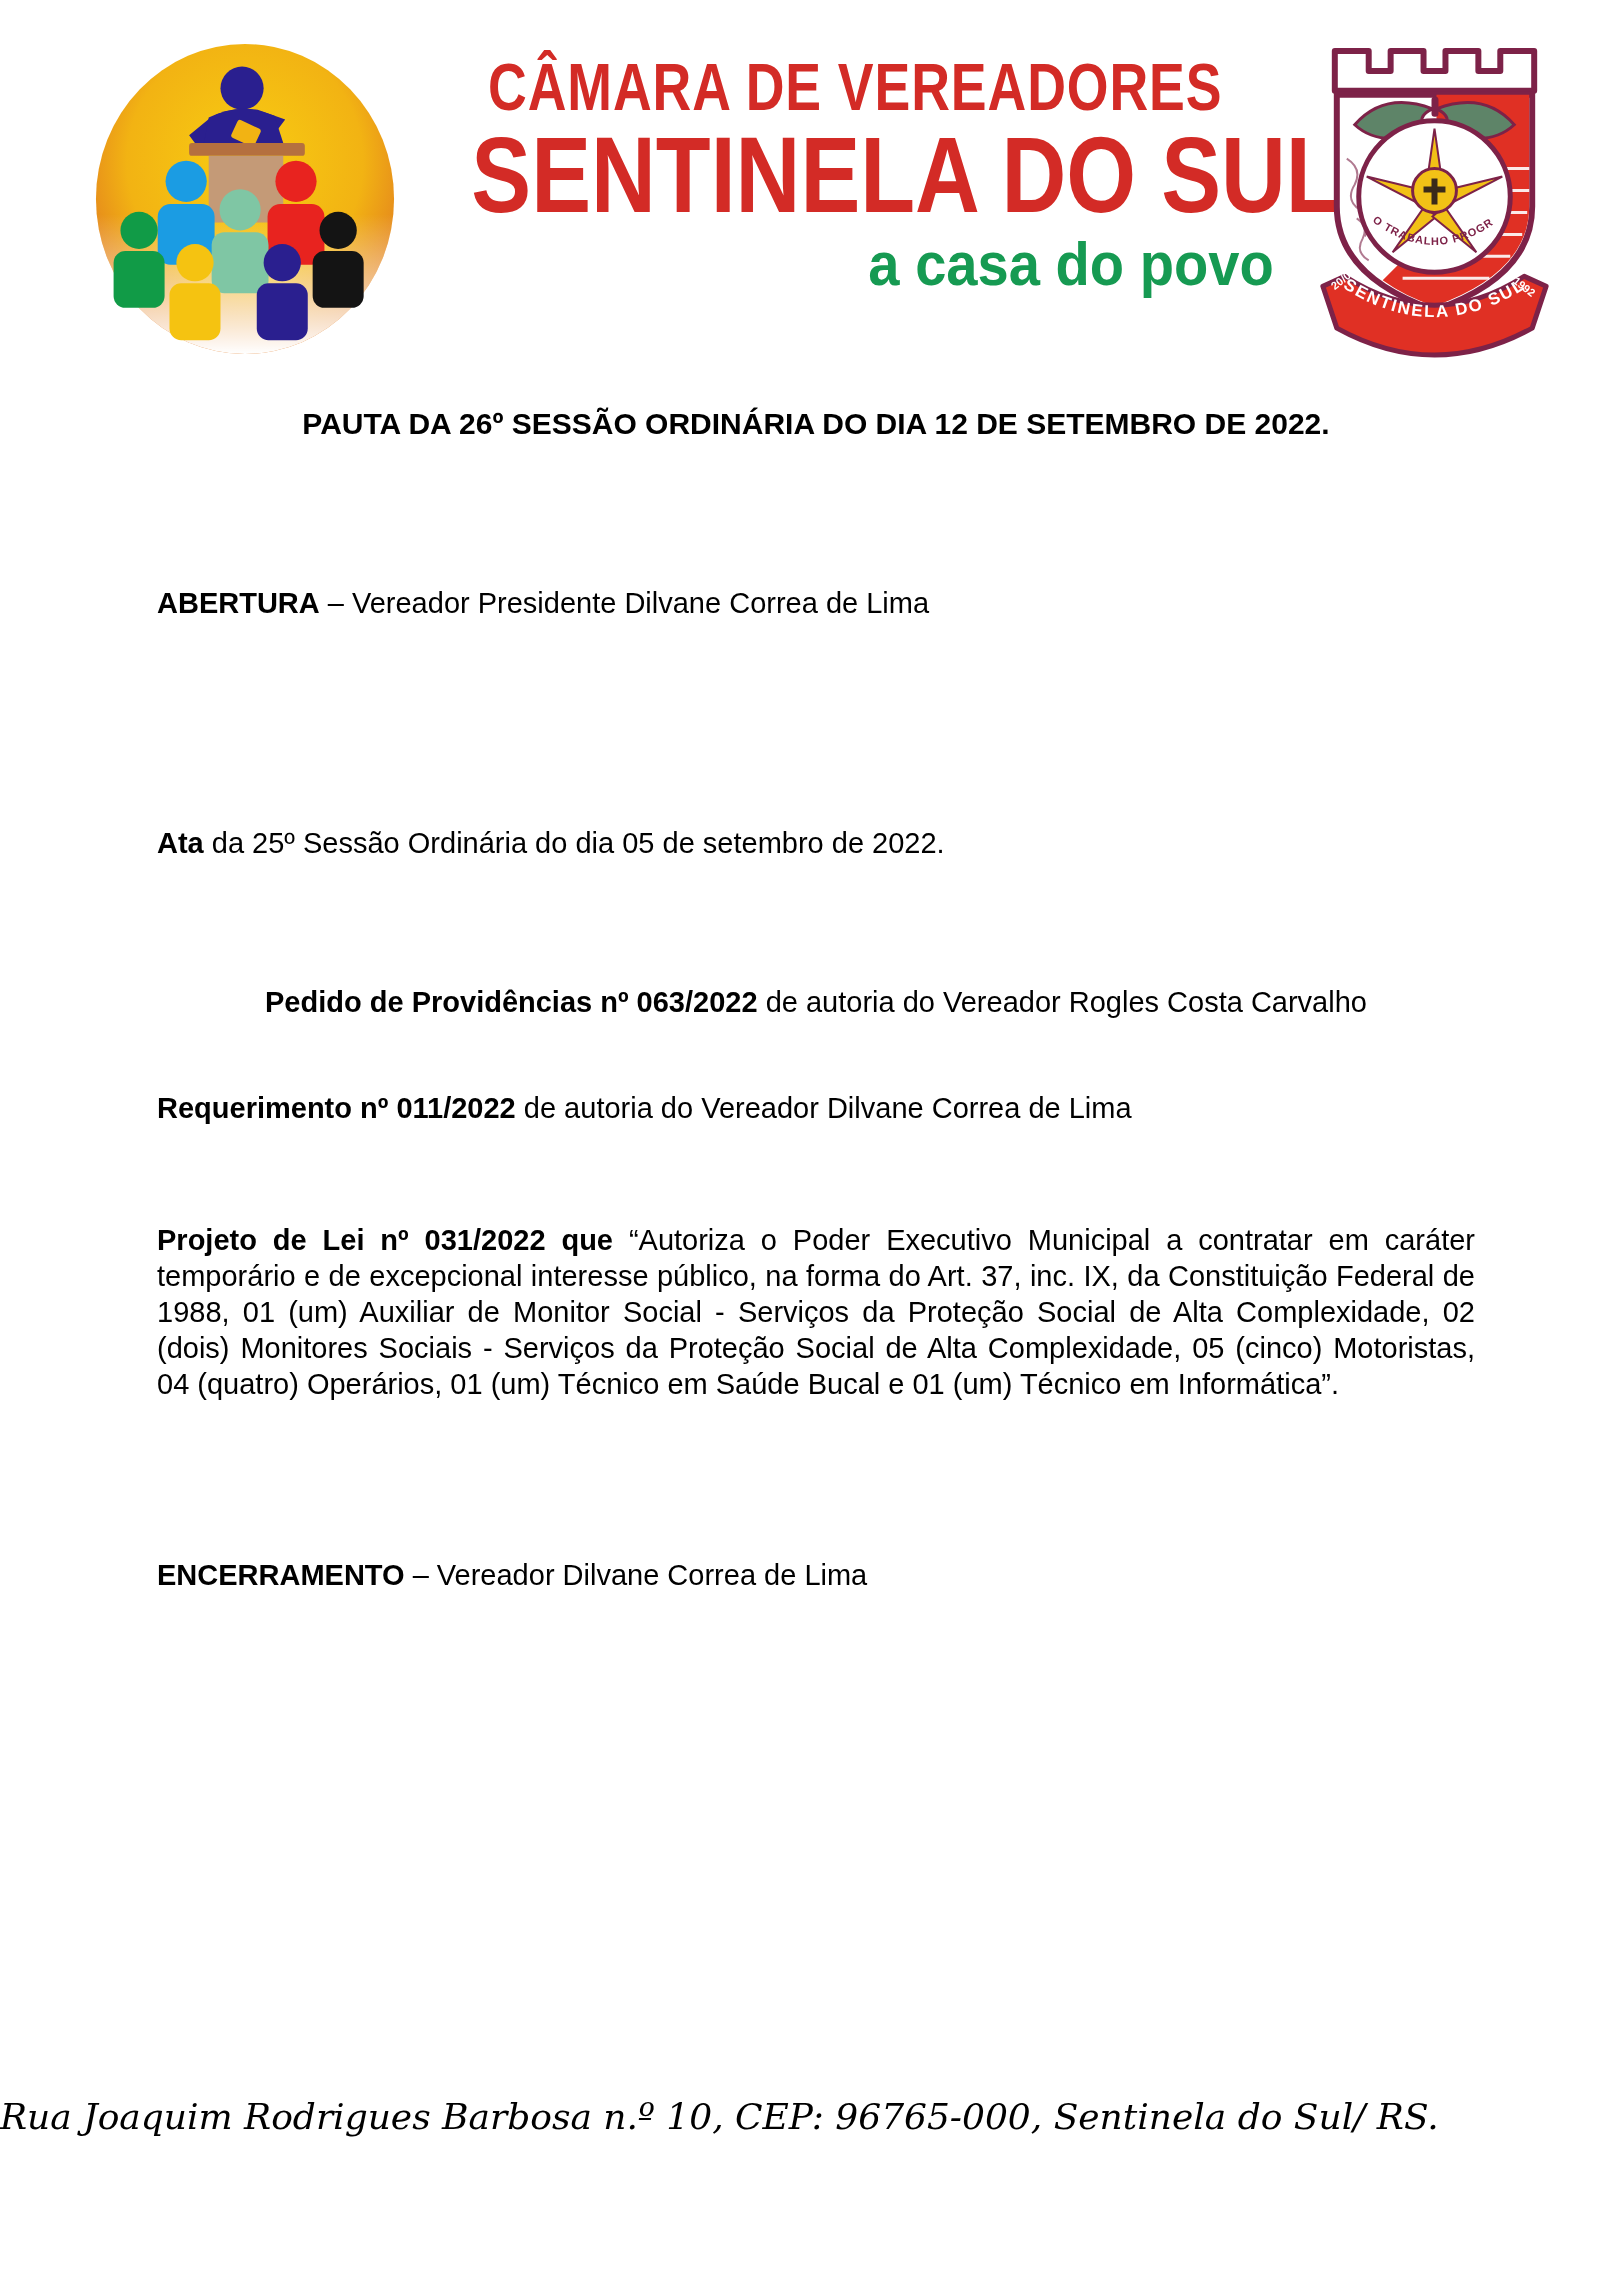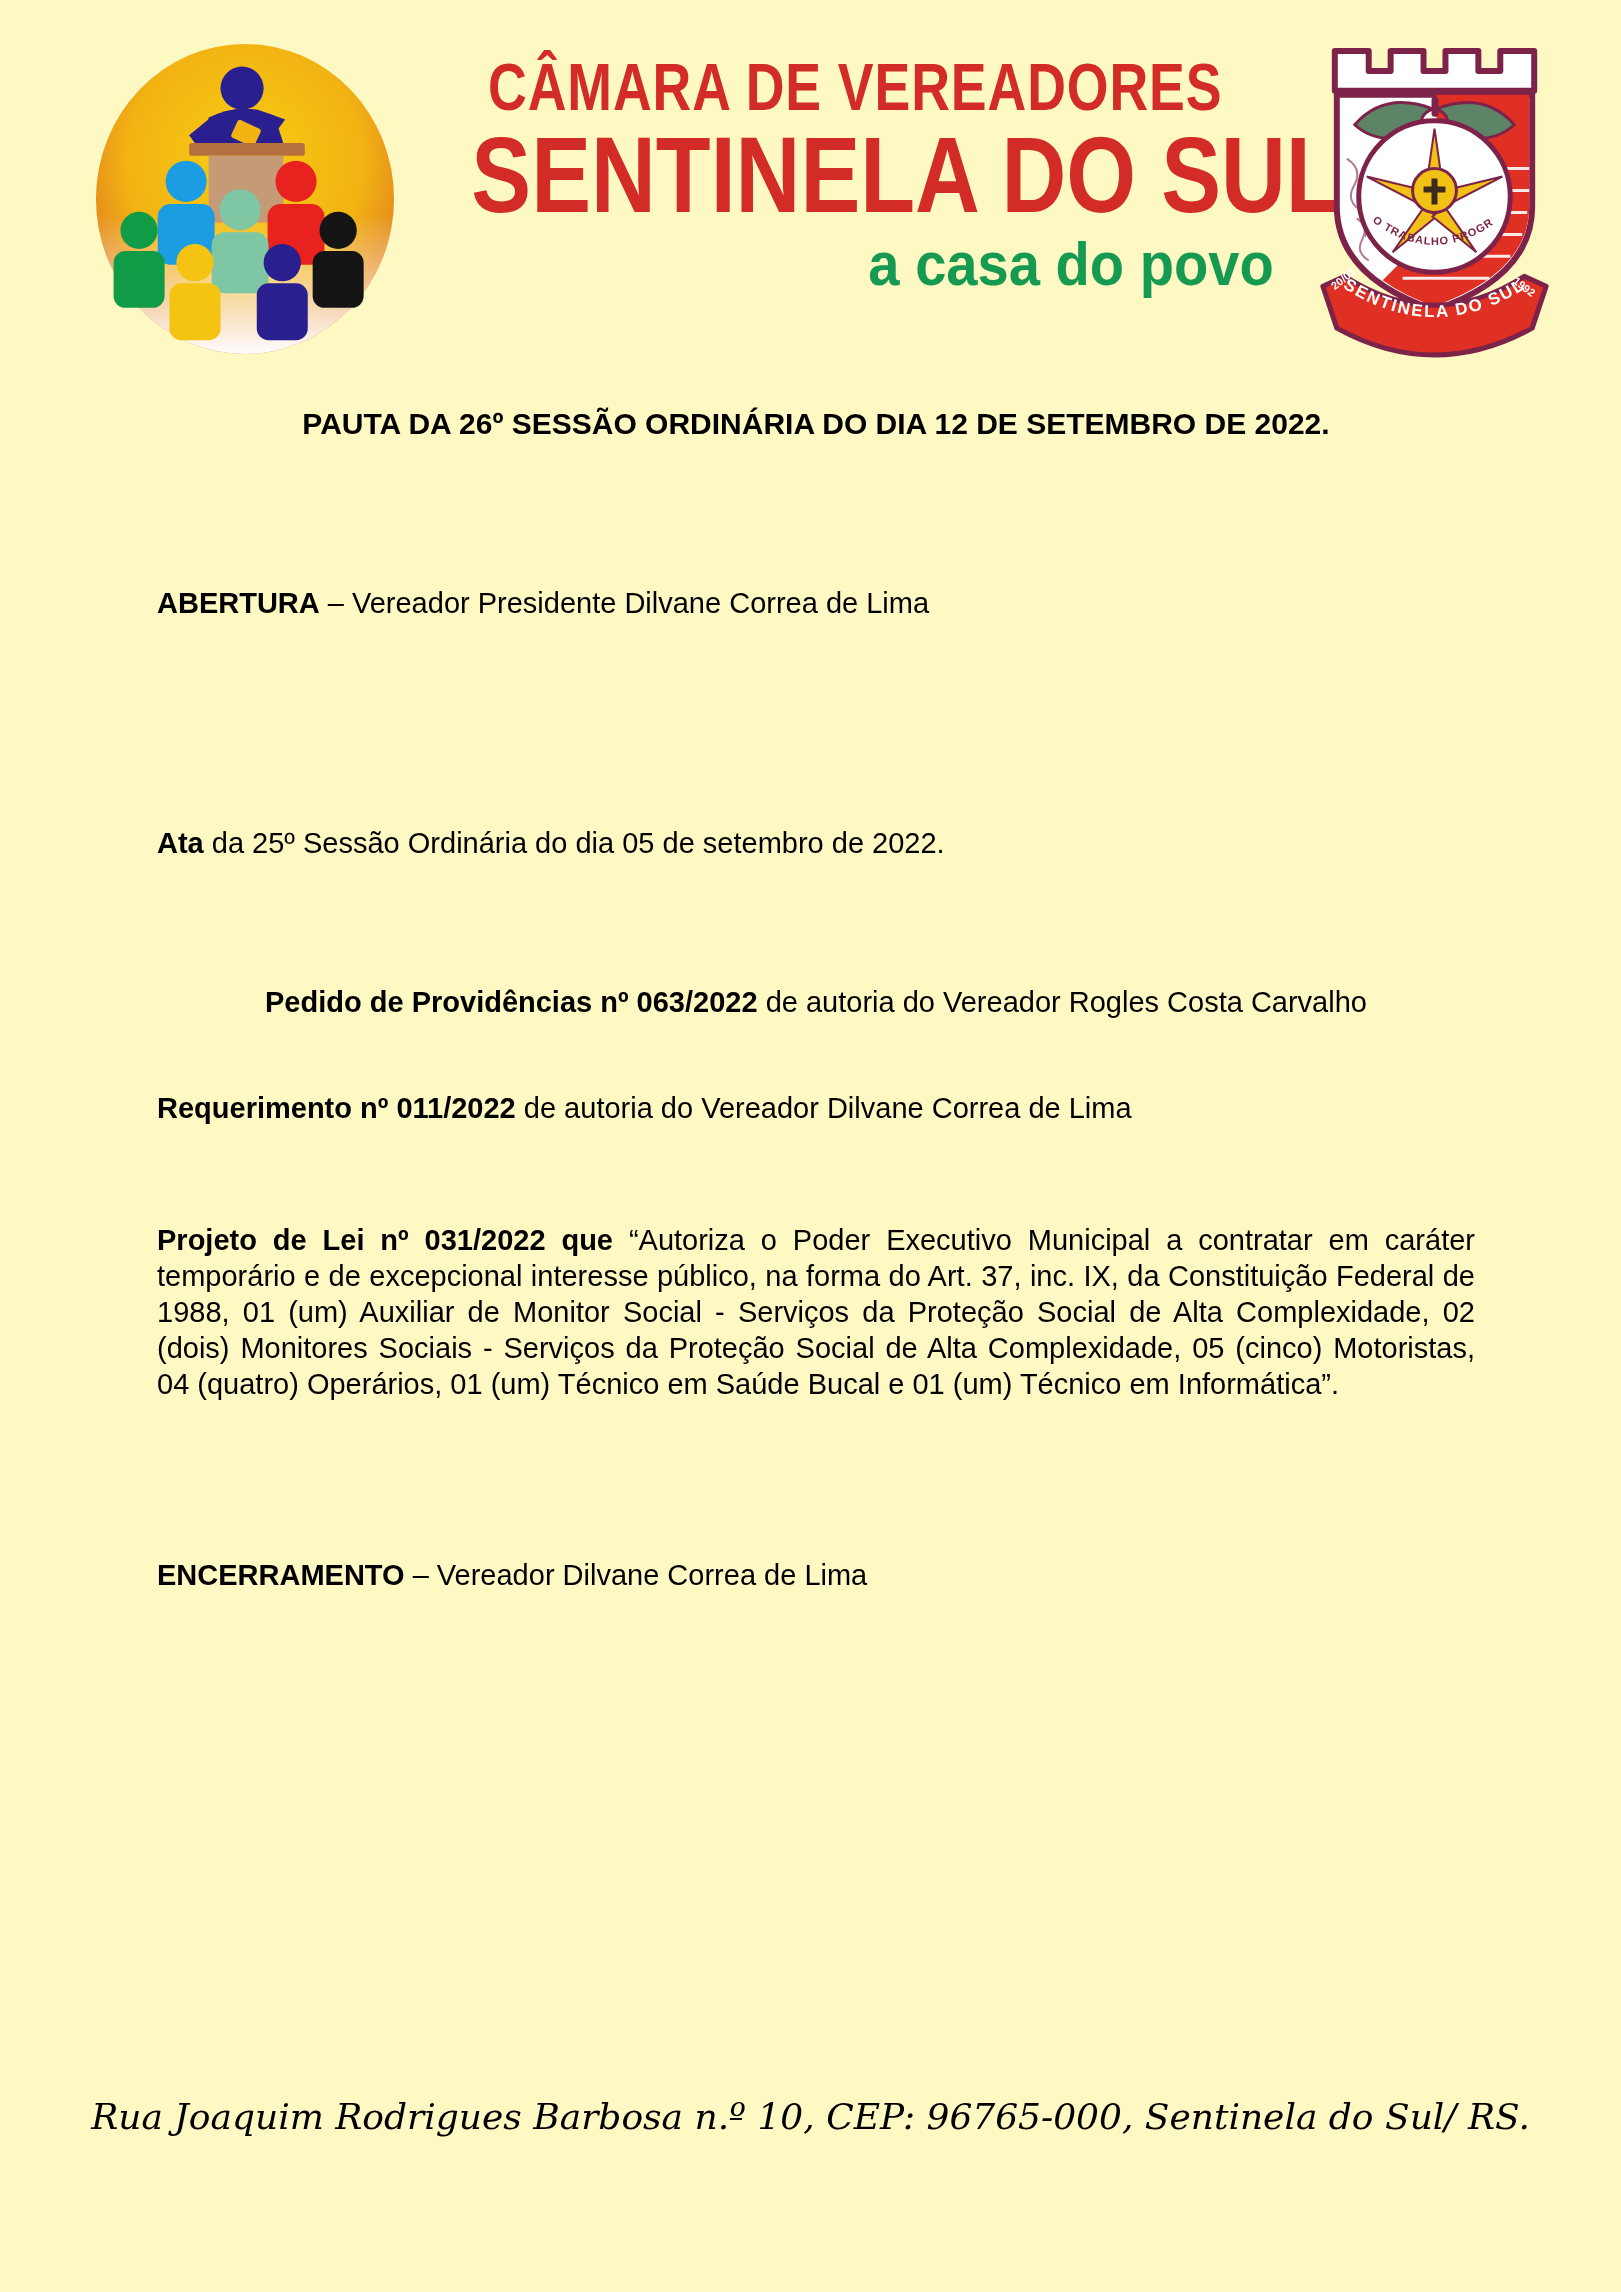--- a/index.html
+++ b/index.html
@@ -1,19 +1,19 @@
 <!DOCTYPE html>
 <html><head>
 <meta charset="utf-8">
 <style>
   html,body{margin:0;padding:0;background:#e8e8e8;}
   .page{
     position:relative;
     width:1621px;height:2293px;
-    background:#fef9c3;
+    background:#ffffff;
     font-family:"Liberation Sans",sans-serif;
     color:#000;
     margin:0 auto;
     overflow:hidden;
   }
   
   .header{position:absolute;top:0;left:0;width:1621px;height:372px;}
   .logo-wrap{position:absolute;left:93px;top:41px;width:304px;height:316px;}
   .orgtext{position:absolute;left:412px;top:57px;width:887px;text-align:center;}
   .org-line1{
@@ -40,21 +40,21 @@
   
   .doc-title{
     position:absolute;top:406px;left:157px;width:1318px;
     text-align:center;font-weight:bold;font-size:30px;line-height:1.2;
   }
   .sec{position:absolute;left:157px;width:1318px;font-size:29px;line-height:36px;margin-top:36px;}
   .sec b{font-weight:bold;}
   .just{text-align:justify;}
   
   .footer{
-    position:absolute;left:0;width:1621px;text-align:center;
+    position:absolute;left:0;width:1621px;text-align:left;
     font-family:"DejaVu Serif",serif;font-style:italic;
     font-size:36px;line-height:1.0;color:#000;
   }
 </style>
 </head>
 <body>
 
 <div class="page">
 
   <div class="header">

